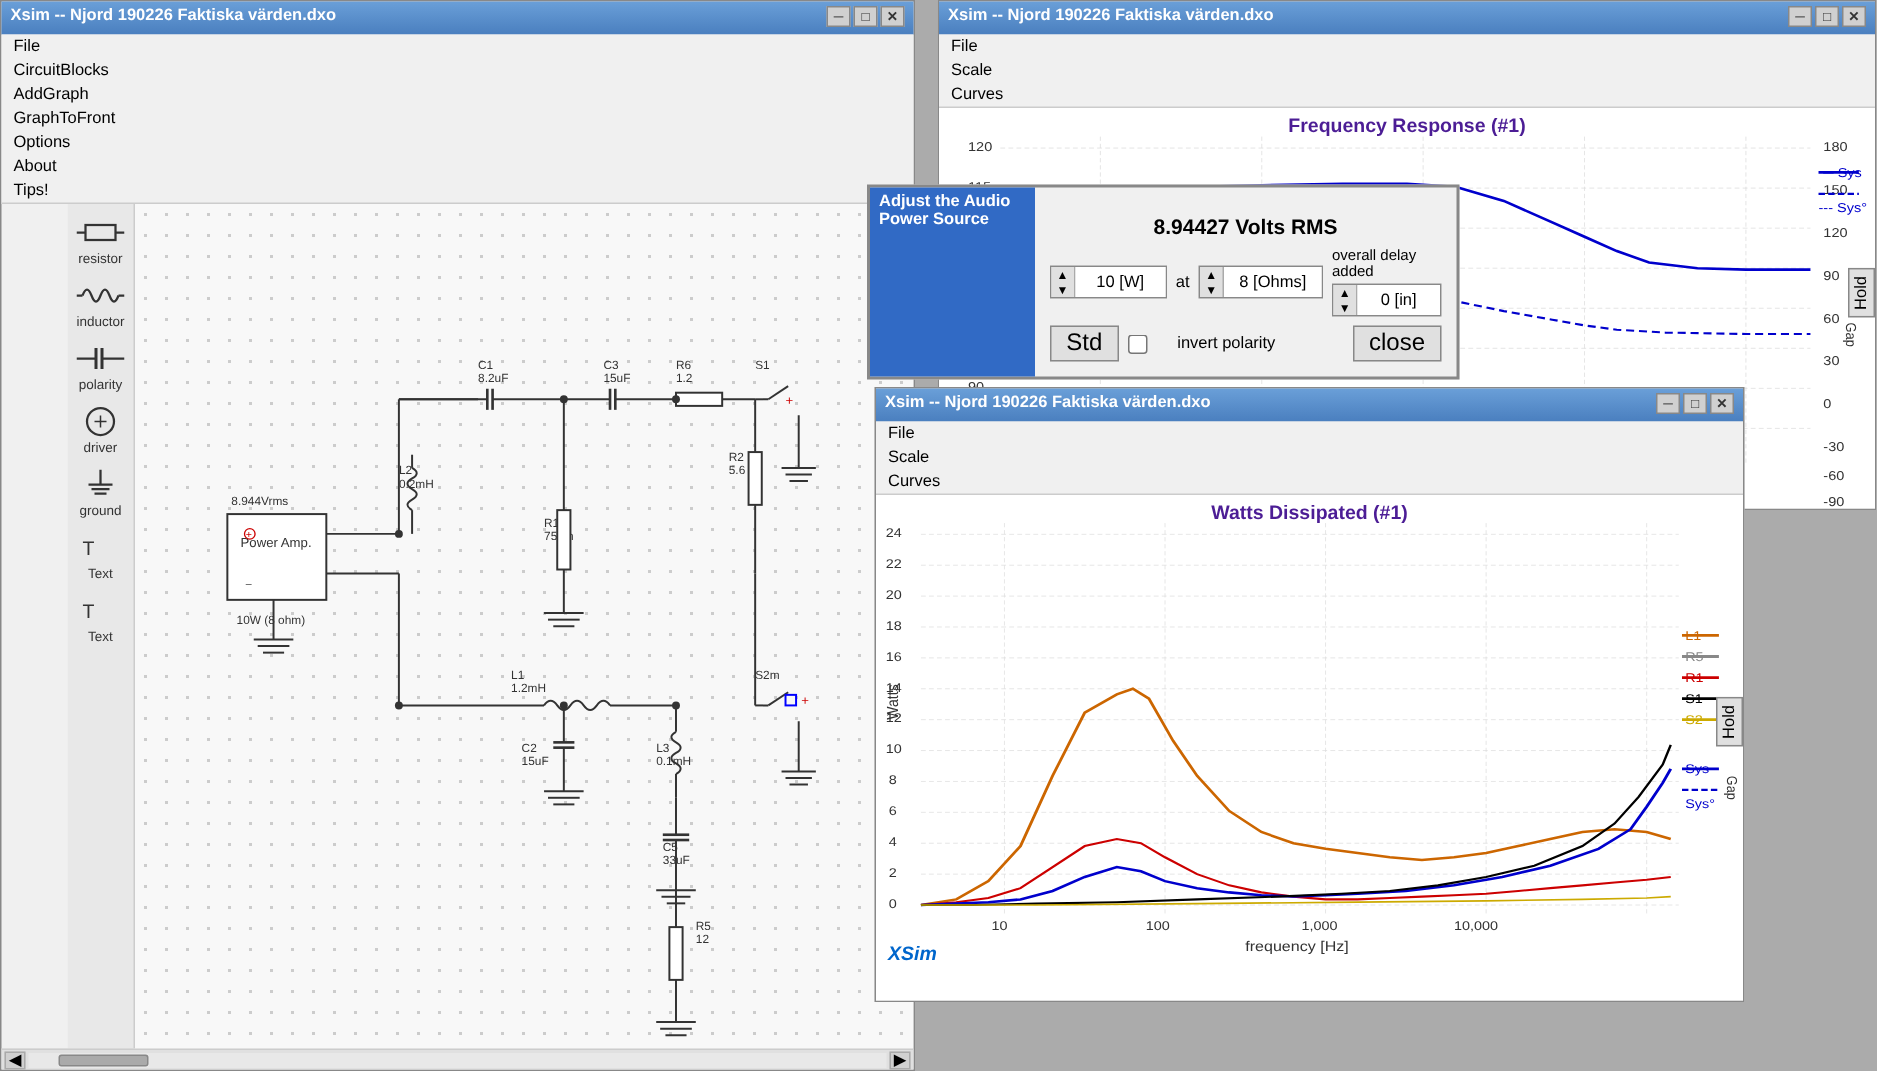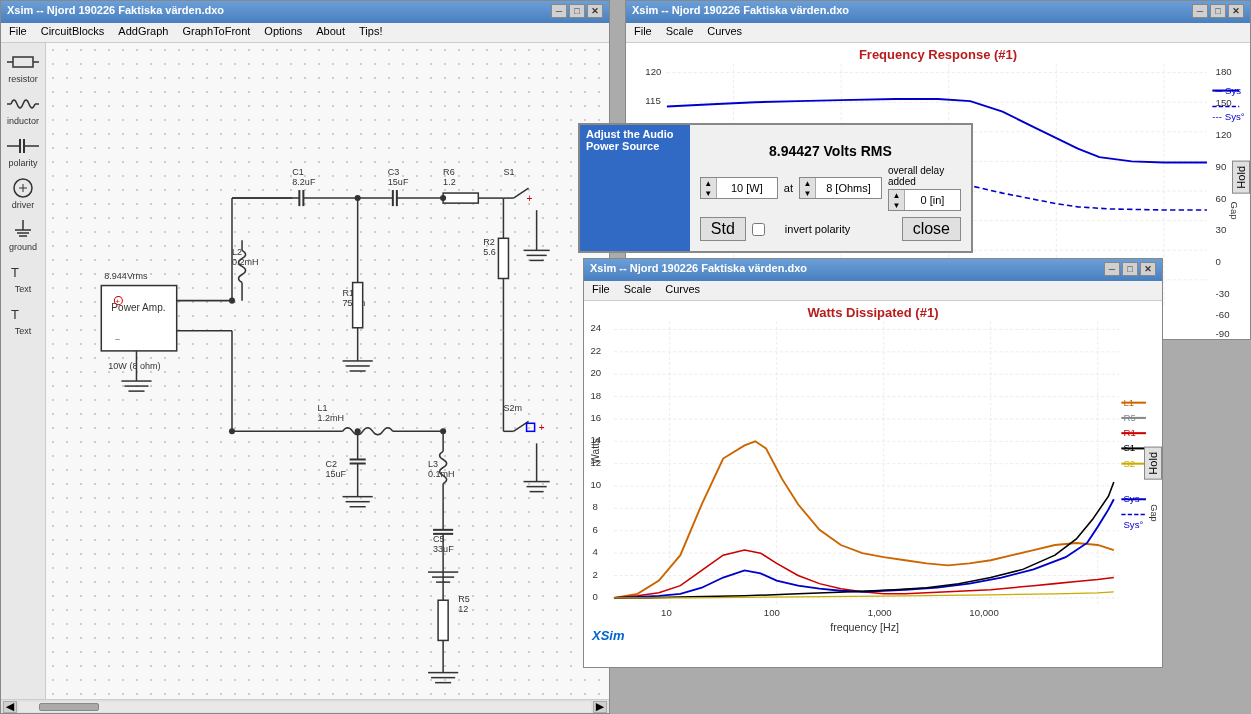--- a/index.html
+++ b/index.html
@@ -70,20 +70,21 @@
     }
 
     
     .menubar {
       background: #f0f0f0;
       border-bottom: 1px solid #ccc;
       display: flex;
       padding: 1px 2px;
       gap: 2px;
       min-height: 20px;
+      flex-direction: column;
     }
     .menu-item {
       padding: 1px 6px;
       cursor: pointer;
       font-size: 11px;
     }
 
     
     .sidebar {
       width: 45px;
@@ -137,21 +138,21 @@
 
     
     .chart-area {
       flex: 1;
       position: relative;
       background: white;
       overflow: hidden;
     }
     .chart-title {
       text-align: center;
-      color: #b91c1c;
+      color: #4c1d95;
       font-weight: bold;
       font-size: 13px;
       padding: 4px 0 0;
     }
 
     
     .dialog-title {
       background: #316ac5;
       color: white;
       padding: 3px 6px;
@@ -226,20 +227,21 @@
     .circuit-svg {
       position: absolute;
       top: 0; left: 0;
       width: 100%; height: 100%;
     }
 
     .main-content {
       display: flex;
       flex: 1;
       overflow: hidden;
+      margin-left: 44px;
     }
   </style>
 </head>
 <body>
 
 <div class="window-main">
   <div class="titlebar">
     <span class="titlebar-title">Xsim -- Njord 190226 Faktiska värden.dxo</span>
     <div class="titlebar-controls">
       <div class="titlebar-btn">─</div>

